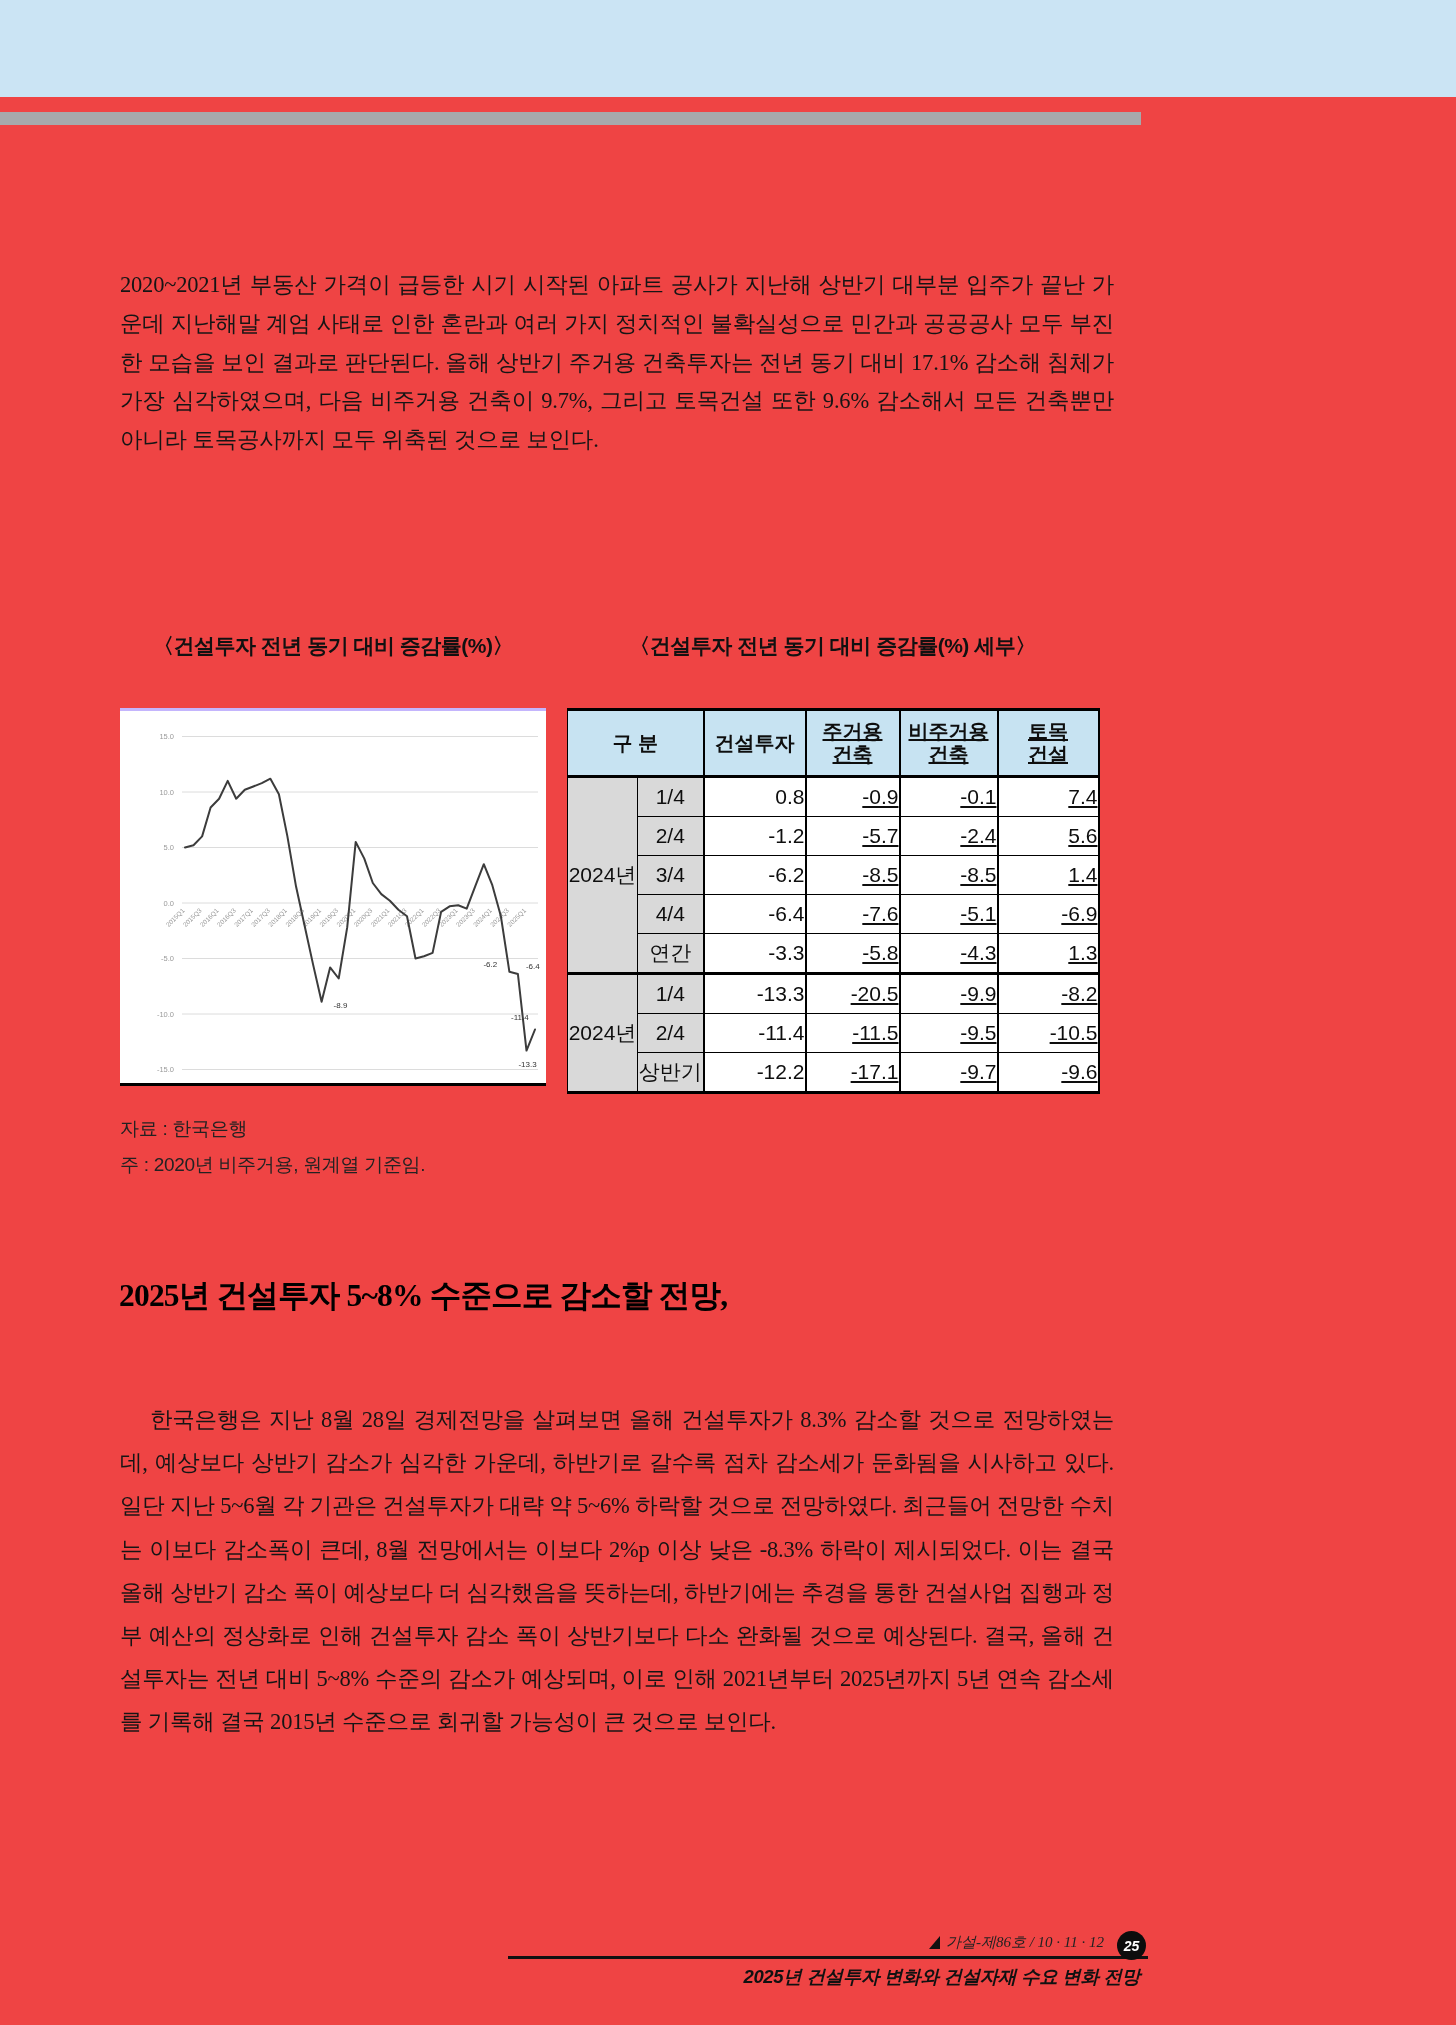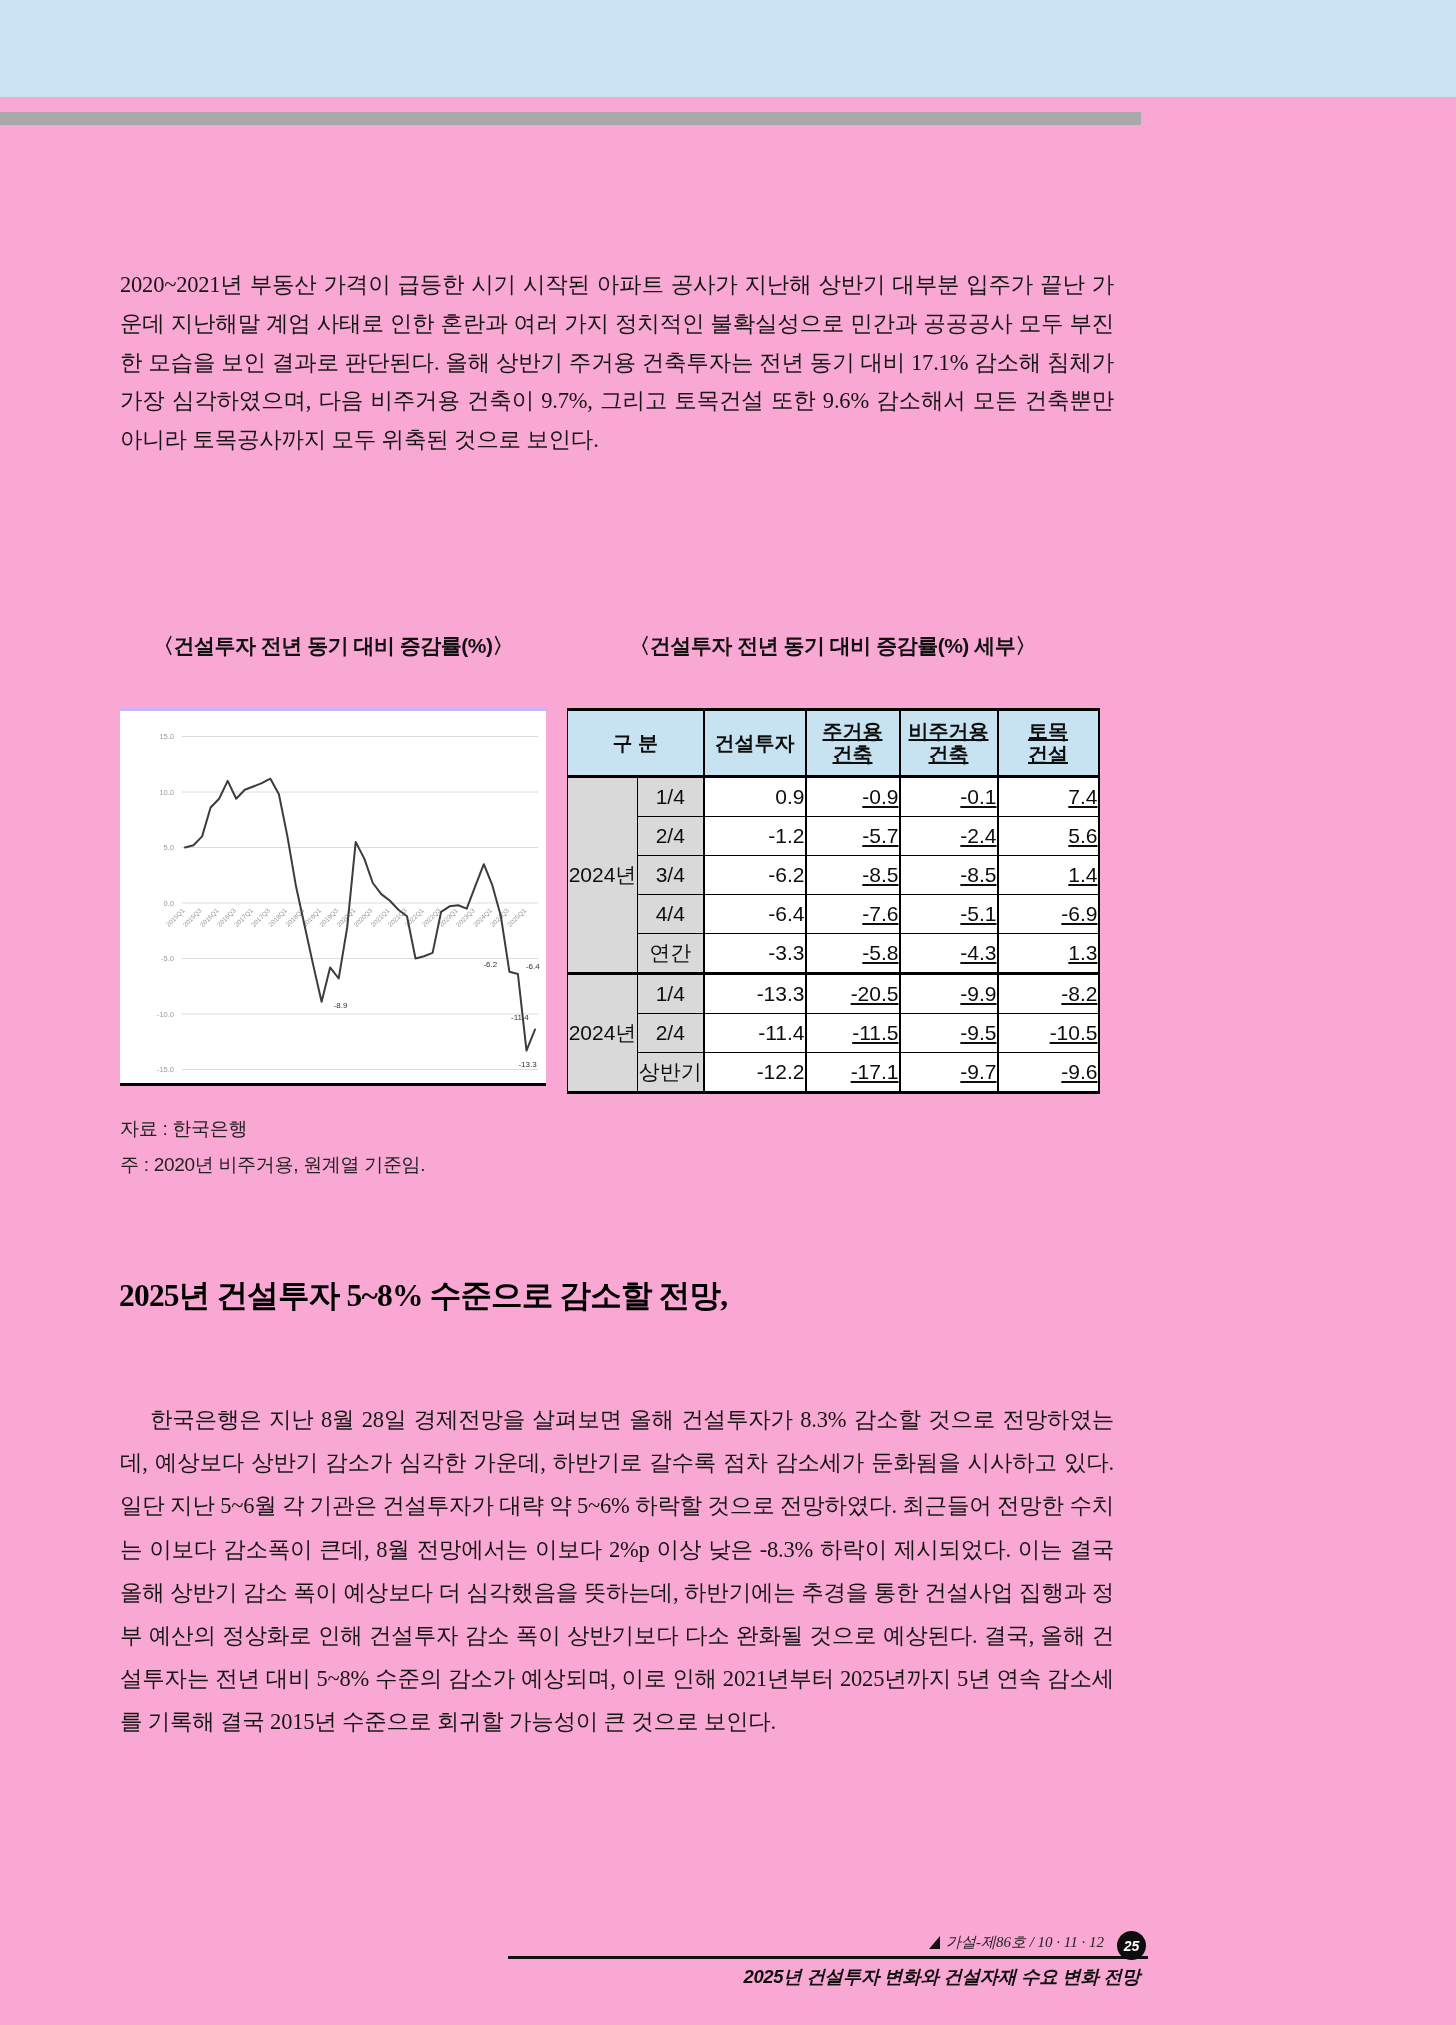--- a/index.html
+++ b/index.html
@@ -1,17 +1,17 @@
 <!DOCTYPE html>
 <html><head>
 <meta charset="utf-8">
 <style>
   html,body{margin:0;padding:0;background:#ffffff;}
   #page{
-    position:relative;width:1456px;height:2025px;background:#f9a8d4;overflow:hidden;
+    position:relative;width:1456px;height:2025px;background:#ef4444;overflow:hidden;
     font-family:"Liberation Serif", serif;color:#1c1c1c;
   }
   .abs{position:absolute;}
   
   #top-banner{left:0;top:0;width:1456px;height:97px;background:#cbe4f4;}
   #gray-bar{left:0;top:112px;width:1141px;height:13px;background:#a7a9ab;}
   
   .bodytext{
     width:994px;left:120px;text-align:justify;color:#151515;
     font-size:22.5px;letter-spacing:-0.2px;
@@ -155,21 +155,21 @@
             <th class="bt3 bb2 br2">건설투자</th>
             <th class="bt3 bb2 br2 bl2">주거용<br>건축</th>
             <th class="bt3 bb2 br2 bl2">비주거용<br>건축</th>
             <th class="bt3 bb2 br2 bl2">토목<br>건설</th>
           </tr>
         </thead>
         <tbody>
           <tr>
             <td class="ylab bt3 bb3" rowspan="5">2024년</td>
             <td class="qlab br2 bt3" style="height: 38px;">1/4</td>
-            <td class="val br2 bt3">0.9</td>
+            <td class="val br2 bt3">0.8</td>
             <td class="val br2 bl2 bt3">-0.9</td>
             <td class="val br2 bl2 bt3">-0.1</td>
             <td class="val br2 bl2 bt3">7.4</td>
           </tr>
           <tr>
             <td class="qlab br2" style="height: 38px;">2/4</td>
             <td class="val br2">-1.2</td>
             <td class="val br2 bl2">-5.7</td>
             <td class="val br2 bl2">-2.4</td>
             <td class="val br2 bl2">5.6</td>

